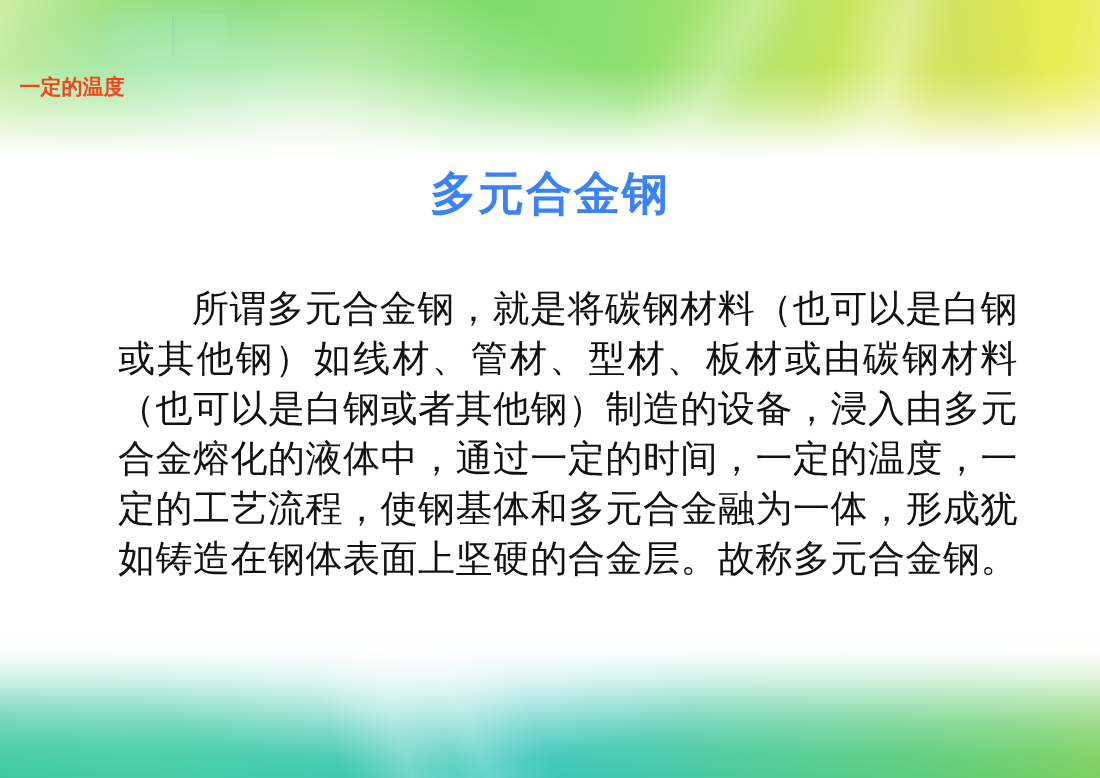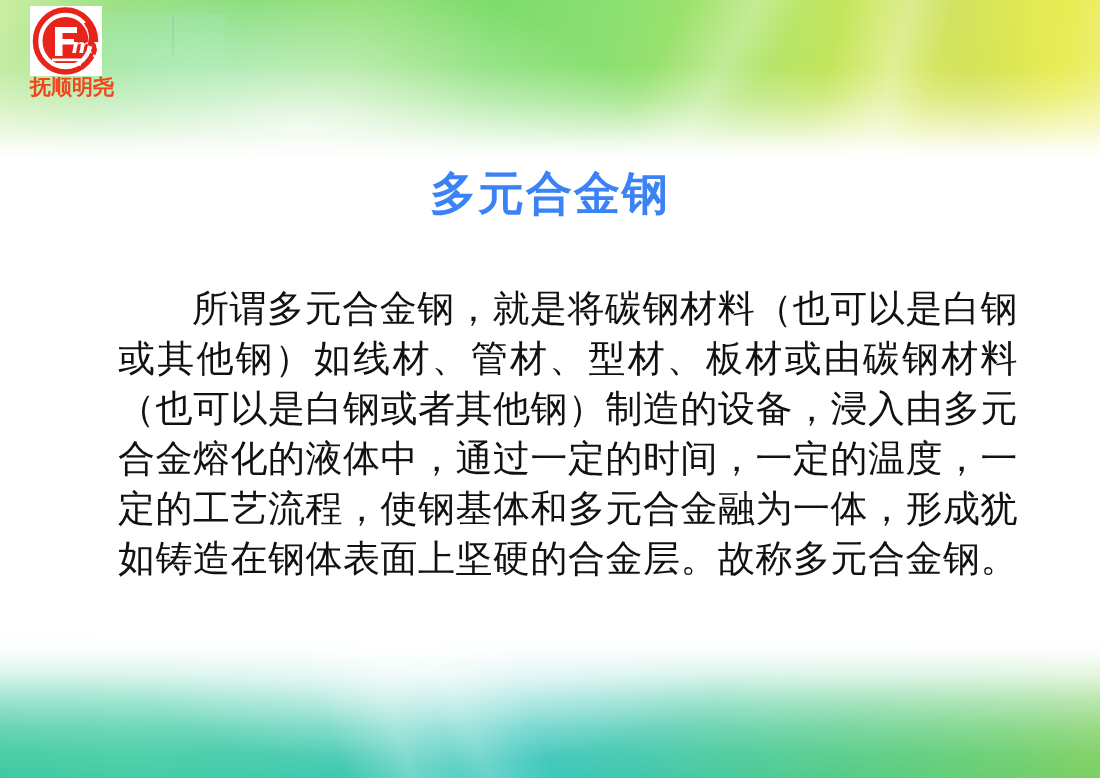--- a/index.html
+++ b/index.html
@@ -250,33 +250,21 @@
     <div class="tint-left-box2"></div>
     <div class="hairline"></div>
     <div class="layer streak-a"></div>
     <div class="layer streak-b"></div>
     <div class="layer streak-c"></div>
     <div class="layer veil-center"></div>
     <div class="layer veil-white-bottom"></div>
   </div>
 
   <div class="logo-block">
-    <div class="logo-mark">
-      <svg width="72" height="70" viewBox="0 0 72 70" aria-hidden="true">
-        <rect x="0" y="0" width="72" height="70" fill="#ffffff"></rect>
-        <ellipse cx="35.5" cy="35" rx="30" ry="31" fill="none" stroke="#e8231a" stroke-width="5.5"></ellipse>
-        <ellipse cx="35.5" cy="35" rx="23" ry="24" fill="#e8231a"></ellipse>
-        <path d="M25 21 L47 21 L47 27 L32.5 27 L32.5 33 L44 33 L44 38.5 L32.5 38.5 L32.5 50 L25 50 Z" fill="#ffffff"></path>
-        <text x="41" y="47" font-family="DejaVu Serif, serif" font-style="italic" font-size="21" font-weight="bold" fill="#ffffff">my</text>
-        <path d="M56 16 A 26 26 0 0 1 60 40" fill="none" stroke="#e8231a" stroke-width="5"></path>
-        <rect x="22" y="52.5" width="29" height="2.6" fill="#ffffff"></rect>
-        <rect x="22" y="57" width="29" height="2.6" fill="#ffffff"></rect>
-      </svg>
-    </div>
-    <div class="logo-caption">抚顺明尧</div>
+    <div class="logo-caption">一定的温度</div>
   </div>
 
   <div class="content">
     <div class="slide-title">多元合金钢</div>
     <div class="slide-body">所谓多元合金钢，就是将碳钢材料（也可以是白钢或其他钢）如线材、管材、型材、板材或由碳钢材料（也可以是白钢或者其他钢）制造的设备，浸入由多元合金熔化的液体中，通过一定的时间，一定的温度，一定的工艺流程，使钢基体和多元合金融为一体，形成犹如铸造在钢体表面上坚硬的合金层。故称多元合金钢。</div>
   </div>
 
   <div class="bottom-band">
     <div class="layer base"></div>
     <div class="layer streak-a"></div>

